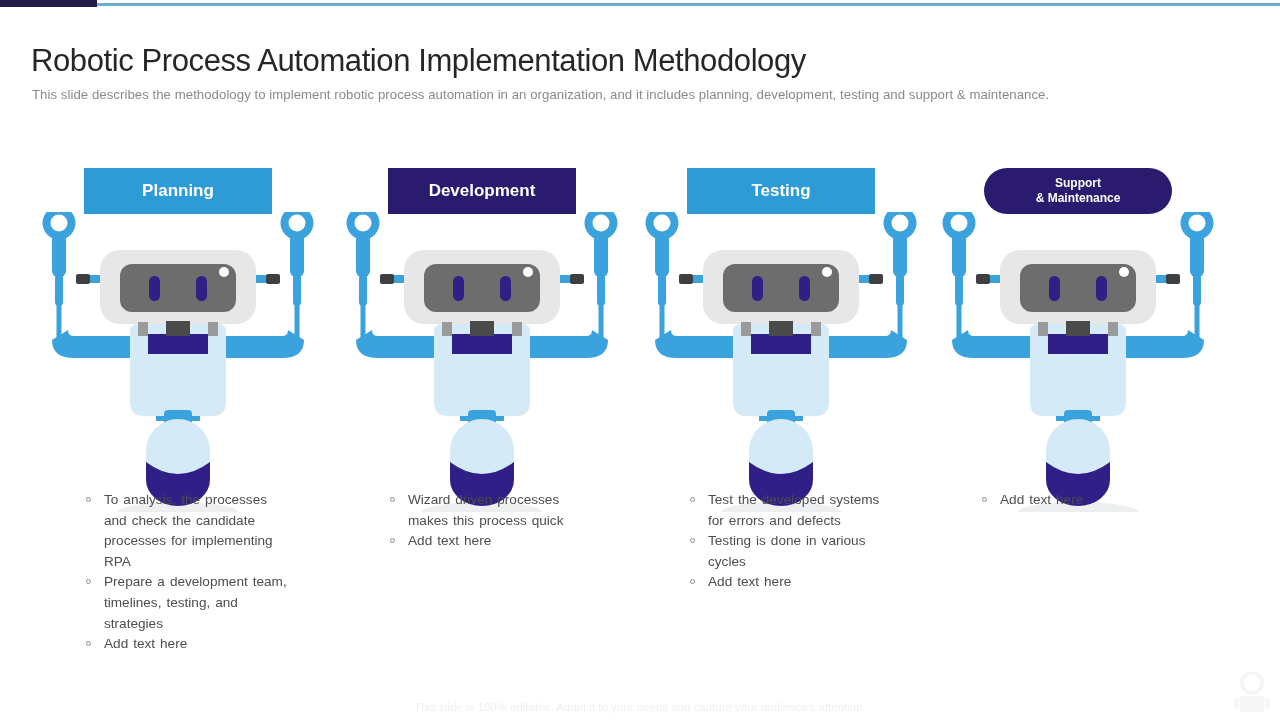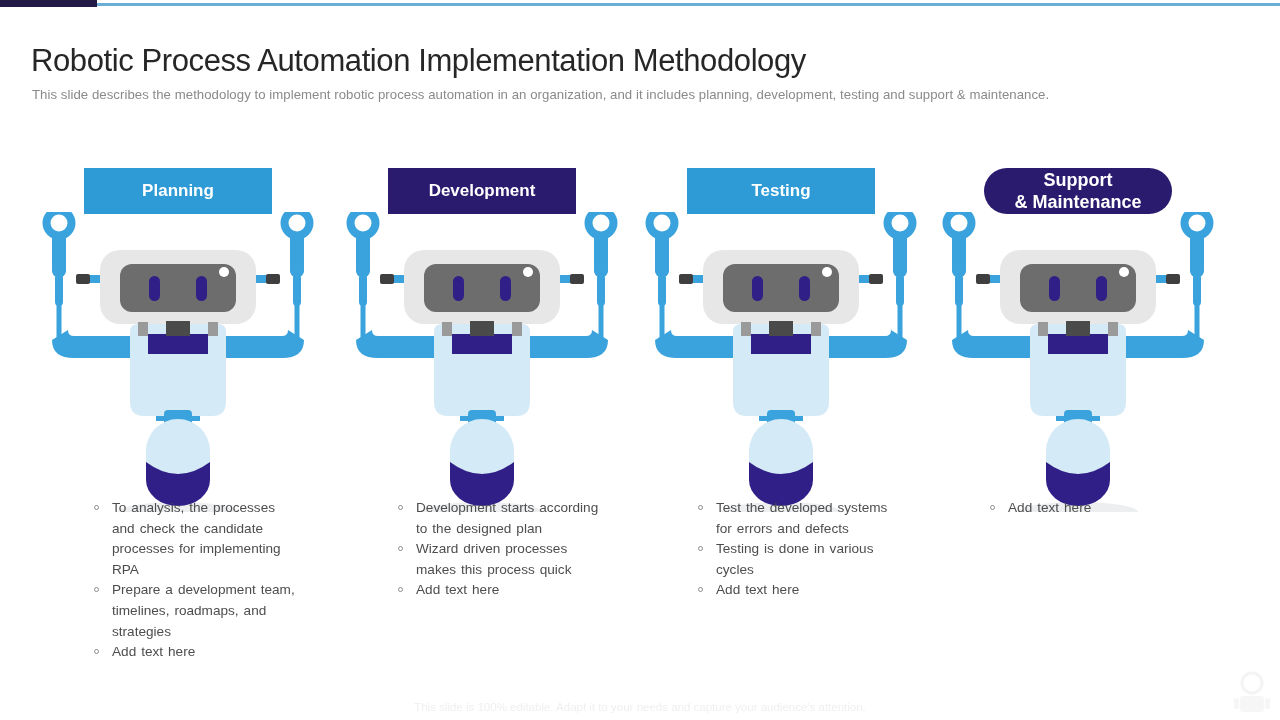--- a/index.html
+++ b/index.html
@@ -75,38 +75,38 @@
     align-items: center;
     justify-content: center;
     text-align: center;
     color: #ffffff;
     font-weight: bold;
     font-size: 17px;
     line-height: 1.24;
     box-sizing: border-box;
     padding: 0 6px;
   }
-  .banner.two-line { font-size: 18px; border-radius: 23px; }
+  .banner.two-line { font-size: 12px; border-radius: 23px; }
   .banner-line { display: block; }
 
   
   .robot {
     position: absolute;
     left: 0; top: 44px;
     width: 300px;
     height: 300px;
   }
 
   
   .bullets {
     position: absolute;
     left: 56px;
     top: 322px;
     width: 210px;
-    margin: 8px;
+    margin: 0;
     padding: 0;
     list-style: none;
   }
   .bullets li {
     position: relative;
     padding-left: 20px;
     margin-bottom: 0px;
     font-size: 13.6px;
     line-height: 20.6px;
     color: #4d4d4d;
@@ -203,21 +203,21 @@
       <rect x="121" y="64" width="11" height="25" rx="5.5" fill="#2f1f87"></rect>
       <rect x="168" y="64" width="11" height="25" rx="5.5" fill="#2f1f87"></rect>
       <circle cx="196" cy="60" r="5" fill="#ffffff"></circle>
       <rect x="110" y="110" width="10" height="14" fill="#9a9a9a"></rect>
       <rect x="180" y="110" width="10" height="14" fill="#9a9a9a"></rect>
       <rect x="138" y="109" width="24" height="15" fill="#4a4a4a"></rect>
     </g>
   </svg>
       <ul class="bullets">
         <li>To analysis, the processes and check the candidate processes for implementing RPA</li>
-        <li>Prepare a development team, timelines, roadmaps, and strategies</li>
+        <li>Prepare a development team, timelines, testing, and strategies</li>
         <li>Add text here</li>
       </ul>
     </div>
     <div class="col col-1">
       <div class="banner" style="background: rgb(42, 27, 110);">
         <div>
           <span class="banner-line">Development</span>
         </div>
       </div>
   <svg class="robot" viewBox="0 0 300 300" xmlns="http://www.w3.org/2000/svg">
@@ -264,21 +264,20 @@
       <rect x="92" y="52" width="116" height="48" rx="12" fill="#6d6d6d"></rect>
       <rect x="121" y="64" width="11" height="25" rx="5.5" fill="#2f1f87"></rect>
       <rect x="168" y="64" width="11" height="25" rx="5.5" fill="#2f1f87"></rect>
       <circle cx="196" cy="60" r="5" fill="#ffffff"></circle>
       <rect x="110" y="110" width="10" height="14" fill="#9a9a9a"></rect>
       <rect x="180" y="110" width="10" height="14" fill="#9a9a9a"></rect>
       <rect x="138" y="109" width="24" height="15" fill="#4a4a4a"></rect>
     </g>
   </svg>
       <ul class="bullets">
-        <li>Development starts according to the designed plan</li>
         <li>Wizard driven processes makes this process quick</li>
         <li>Add text here</li>
       </ul>
     </div>
     <div class="col col-2">
       <div class="banner" style="background: rgb(46, 155, 214);">
         <div>
           <span class="banner-line">Testing</span>
         </div>
       </div>

